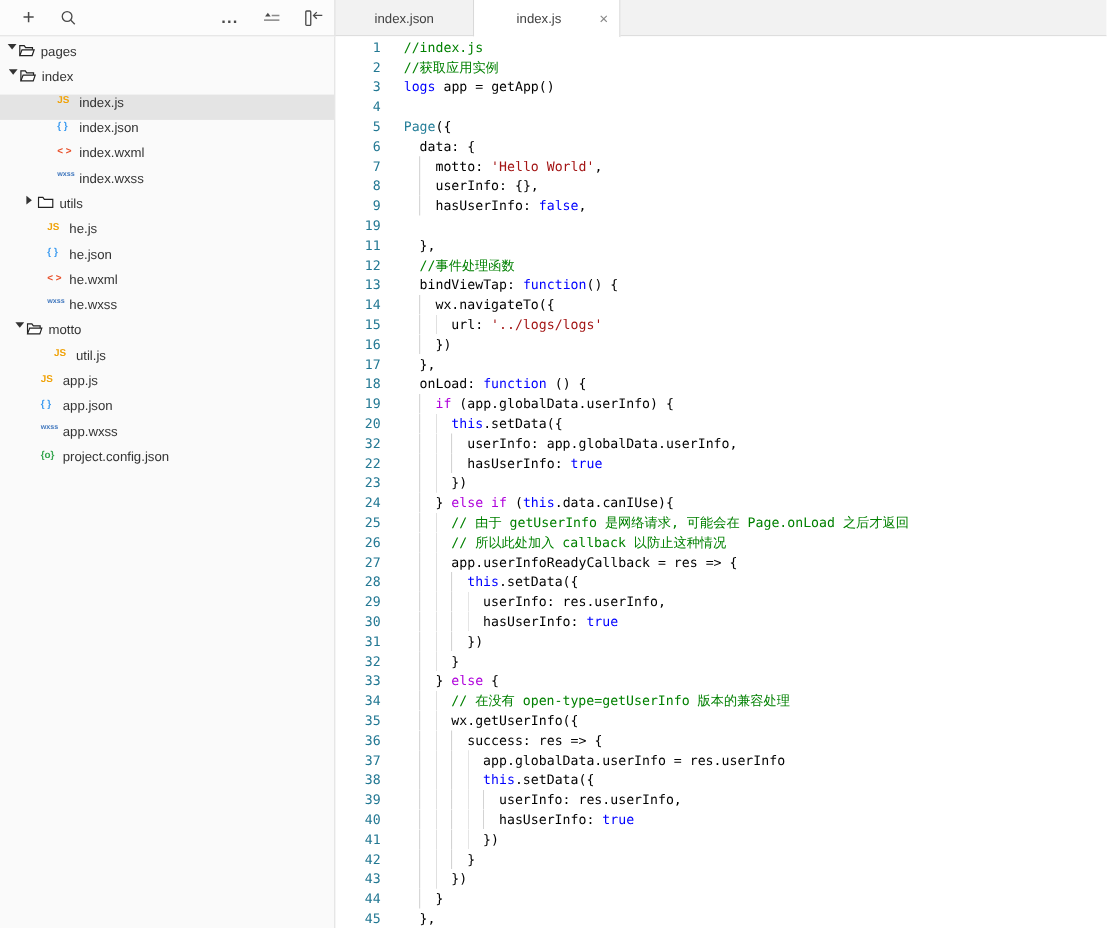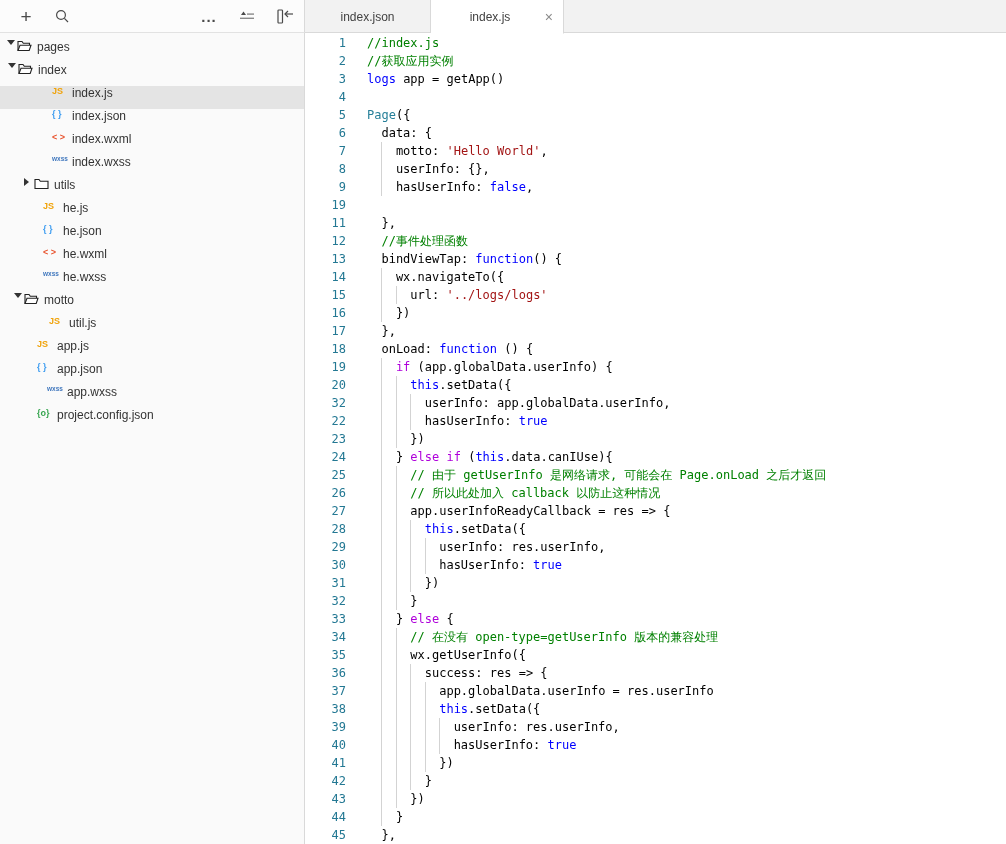--- a/index.html
+++ b/index.html
@@ -199,21 +199,21 @@
           <span>util.js</span>
         </div>
         <div class="trow" style="padding-left: 37px;">
           <span class="badge b-js">JS</span>
           <span>app.js</span>
         </div>
         <div class="trow" style="padding-left: 37px;">
           <span class="badge b-json">{ }</span>
           <span>app.json</span>
         </div>
-        <div class="trow" style="padding-left: 37px; margin-left: 10px;">
+        <div class="trow" style="padding-left: 37px;">
           <span class="badge b-wxss">wxss</span>
           <span>app.wxss</span>
         </div>
         <div class="trow" style="padding-left: 37px;">
           <span class="badge b-config">{o}</span>
           <span>project.config.json</span>
         </div>
       </div>
     <div class="editor" id="editor">
         <div class="line"><span class="ln">1</span><span class="code"><span class="tok-c">//index.js</span></span></div>

